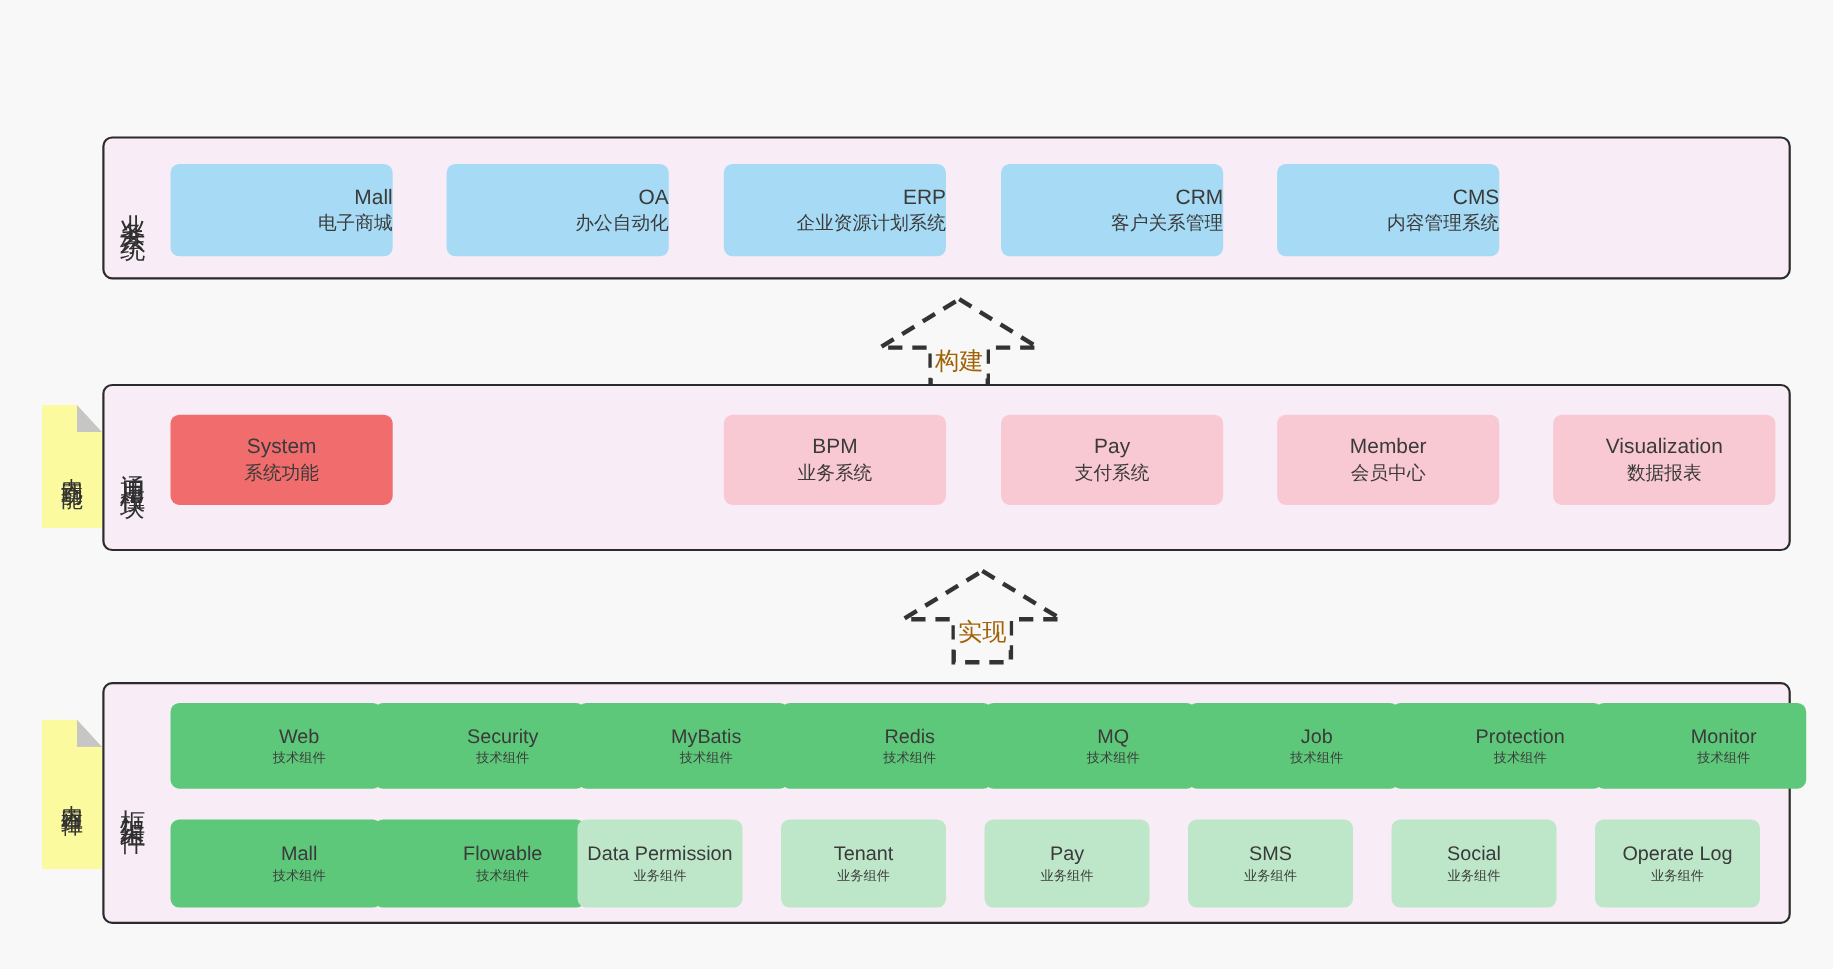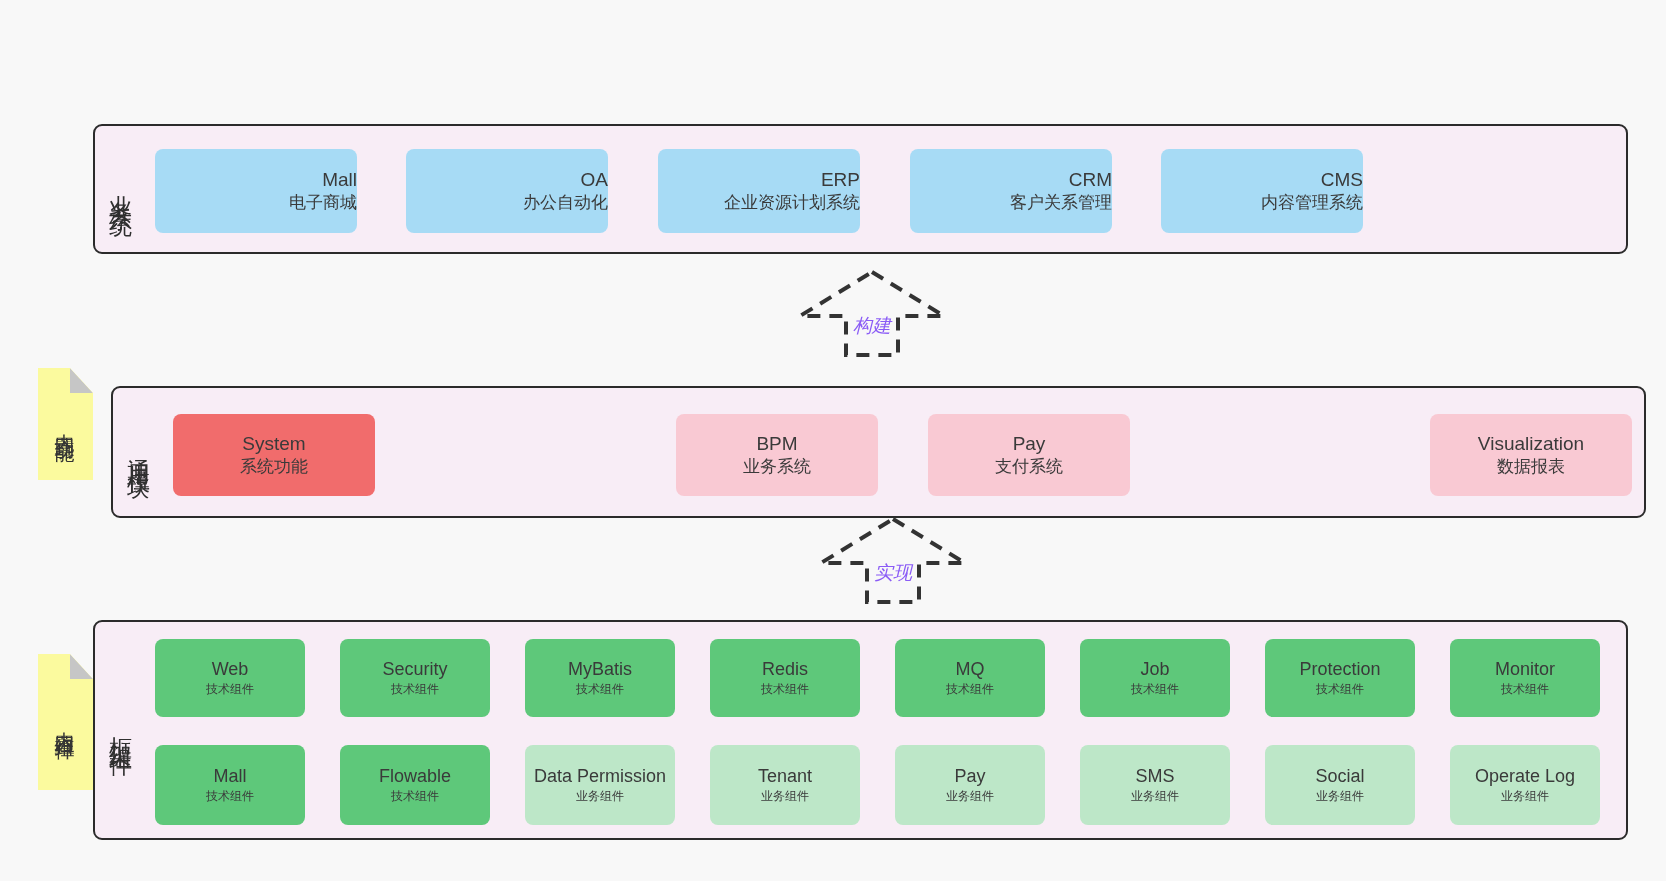--- a/index.html
+++ b/index.html
@@ -5,21 +5,21 @@
   html,body{margin:0;padding:0;background:#f8f8f8;}
   .stage{
     position:relative;width:1666px;height:881px;background:#f8f8f8;overflow:hidden;
     font-family:"Liberation Sans","DejaVu Sans",sans-serif;color:#3a3a3a;
   }
   .layer{
     position:absolute;left:93px;width:1535px;box-sizing:border-box;
     background:#f8edf6;border:2.5px solid #2b2b2b;border-radius:9px;
   }
   .layer-business{top:124px;height:130px;}
-  .layer-modules{top:386px;height:132px;margin-left:18px;}
+  .layer-modules{top:349px;height:152px;}
   .layer-components{top:620px;height:220px;}
   .vlabel{
     position:absolute;left:11px;top:50%;transform:translateY(-50%);
     writing-mode:vertical-rl;text-orientation:upright;
     font-size:23px;letter-spacing:6px;color:#2f2f2f;white-space:nowrap;
   }
   .box{
     position:absolute;border-radius:8px;
     display:flex;flex-direction:column;justify-content:center;align-items:center;
     text-align:center;line-height:1.32;color:#3a3a3a;
@@ -28,21 +28,21 @@
   .box .zh{font-size:17px;}
   .b6{width:202px;height:84px;top:23px;}
   .m6{width:202px;height:82px;top:26px;}
   .r1{width:150px;height:78px;top:17px;}
   .r2{width:150px;height:80px;top:123px;}
   .r1 .en,.r2 .en{font-size:18px;}
   .r1 .zh,.r2 .zh{font-size:12px;}
   .blue{background:#a7dbf5;align-items:flex-end;}
   .red{background:#f16c6c;}
   .pink{background:#f9c9d3;}
-  .green{background:#5ec87a;}
+  .green{background:#5ec87a;padding-left:42px;}
   .lightgreen{background:#bde7c8;text-align:right;}
   .sticky{
     position:absolute;left:38px;width:55px;background:#fbfa9e;
     clip-path:polygon(0 0,calc(100% - 23px) 0,100% 25px,100% 100%,0 100%);
     display:flex;justify-content:center;align-items:center;
   }
   .sticky-fn{top:368px;height:112px;}
   .sticky-cmp{top:654px;height:136px;}
   .sticky .fold{
     position:absolute;top:0;right:0;width:23px;height:25px;background:#c6c6c6;
@@ -51,21 +51,21 @@
   .sticky .stext{
     writing-mode:vertical-rl;text-orientation:upright;
     font-size:20px;letter-spacing:3px;color:#333;
   }
   .arrow{position:absolute;width:150px;height:90px;}
   .arrow-build{left:797px;top:268px;}
   .arrow-impl{left:818px;top:515px;}
   .arrow svg{display:block;}
   .arrow .alabel{
     position:absolute;left:50%;top:44px;transform:translateX(-50%);
-    background:#f8f8f8;padding:1px 3px;font-size:19px;color:#8b5cf6;white-space:nowrap;font-style:italic;
+    background:#f8f8f8;padding:1px 3px;font-size:22px;color:#a16207;white-space:nowrap;
   }
 </style>
 </head>
 <body>
 
 <div class="stage">
 
   <div class="layer layer-business">
     <div class="vlabel">业务系统</div>
     <div class="box blue b6" style="left:60px">
@@ -104,20 +104,24 @@
       <div class="zh">系统功能</div>
     </div>
     <div class="box pink m6" style="left:563px">
       <div class="en">BPM</div>
       <div class="zh">业务系统</div>
     </div>
     <div class="box pink m6" style="left:815px">
       <div class="en">Pay</div>
       <div class="zh">支付系统</div>
     </div>
+    <div class="box pink m6" style="left:1066px">
+      <div class="en">Member</div>
+      <div class="zh">会员中心</div>
+    </div>
     <div class="box pink m6" style="left:1317px">
       <div class="en">Visualization</div>
       <div class="zh">数据报表</div>
     </div>
   </div>
 
   <div class="sticky sticky-fn">
     <span class="fold"></span>
     <span class="stext">内置功能</span>
   </div>

